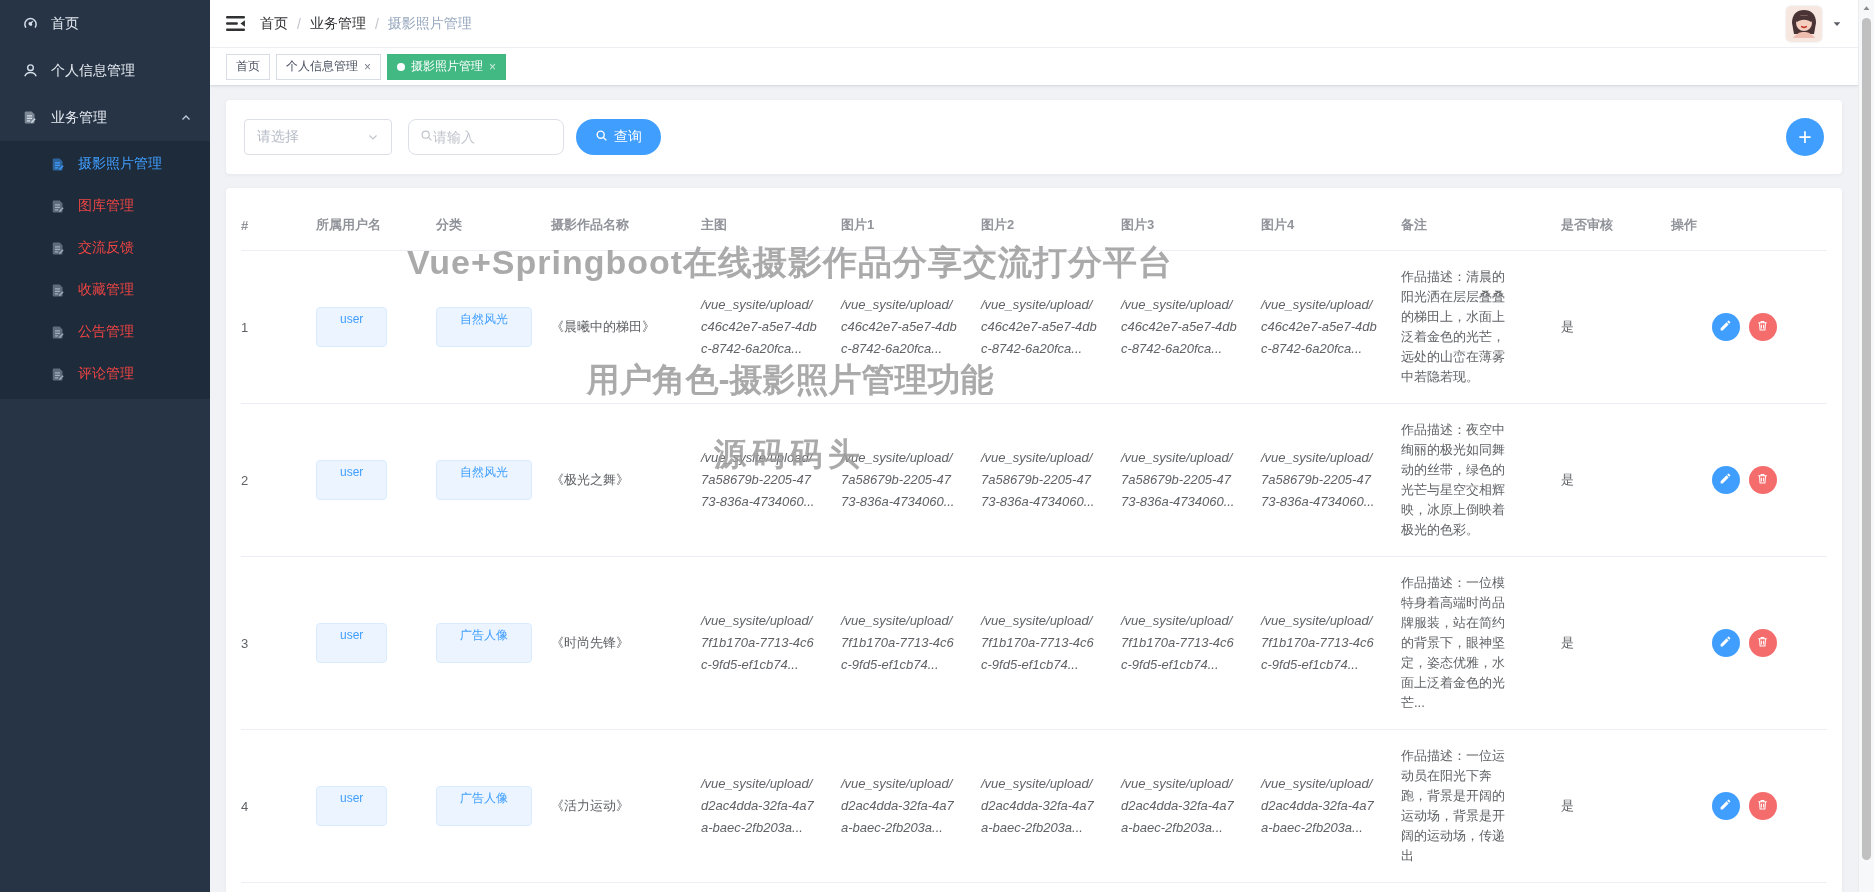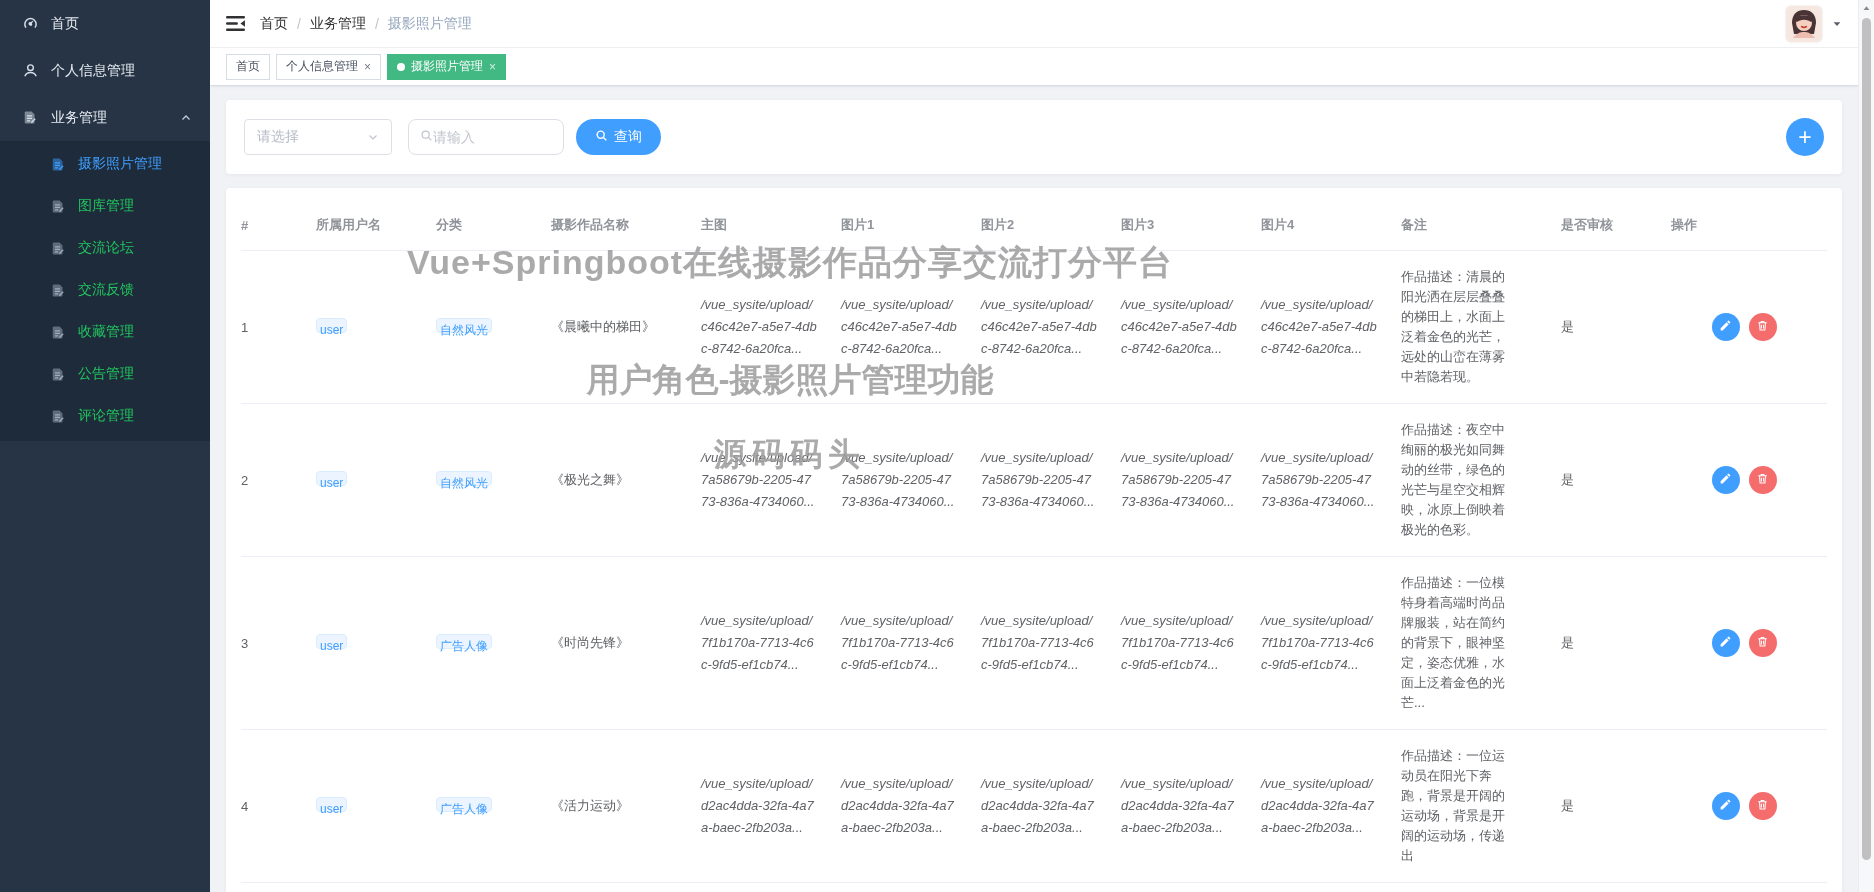--- a/index.html
+++ b/index.html
@@ -7,21 +7,21 @@
   body { position:relative; background:#f0f2f5; font-family:"Liberation Sans","DejaVu Sans",sans-serif; }
 
   
   .sidebar { position:absolute; left:0; top:0; width:210px; height:892px; background:#263445; z-index:5; }
   .menu-item { height:47px; display:flex; align-items:center; padding-left:22px; gap:12px;
                color:#e6ebf2; font-size:14px; cursor:pointer; }
   .menu-item .mi-icon { width:17px; height:17px; color:#d4dde8; display:flex; align-items:center; }
   .menu-item .arrow { margin-left:auto; margin-right:18px; color:#bfcbd9; display:flex; }
   .submenu { background:#1d2b3a; padding:2px 0 4px; }
   .submenu-item { height:42px; display:flex; align-items:center; padding-left:50px; gap:12px;
-                  color:#22c55e; font-size:14px; cursor:pointer; }
+                  color:#ef4444; font-size:14px; cursor:pointer; }
   .submenu-item .mi-icon { width:16px; height:16px; color:#9fadbd; display:flex; align-items:center; }
   .submenu-item.active { color:#409eff; }
   .submenu-item.active .mi-icon { color:#409eff; }
 
   
   .main { position:absolute; left:210px; top:0; right:16px; bottom:0; }
   .topbar { height:48px; background:#fff; display:flex; align-items:center; padding:0 16px;
             border-bottom:1px solid #eef0f3; }
   .hamburger { display:flex; margin-right:15px; cursor:pointer; }
   .breadcrumb { display:flex; align-items:center; gap:9px; font-size:14px; }
@@ -60,21 +60,21 @@
              color:#fff; font-size:23px; font-weight:300; line-height:1; display:flex; align-items:center;
              justify-content:center; cursor:pointer; }
 
   .table-card { padding:12px 15px; height:760px; }
   table { width:100%; border-collapse:collapse; table-layout:fixed; }
   th { text-align:left; font-size:13px; color:#909399; font-weight:700; padding:16px 10px 16px 0;
        border-bottom:1px solid #ebeef5; white-space:nowrap; }
   td { font-size:13px; color:#606266; padding:16px 10px 16px 0; border-bottom:1px solid #ebeef5;
        vertical-align:middle; }
   .tag { display:inline-block; background:#ecf5ff; border:1px solid #d9ecff; color:#409eff;
-         font-size:12px; height:15px; line-height:22px; padding:0 3px; border-radius:4px; white-space:nowrap; }
+         font-size:12px; height:40px; line-height:22px; padding:0 23px; border-radius:4px; white-space:nowrap; }
   .path-line { line-height:22px; word-break:break-all;font-style:italic; }
   .remark { width:112px; line-height:20px; }
   .actions-cell { text-align:center; white-space:nowrap; }
   .action-btn { width:28px; height:28px; border-radius:50%; border:none; color:#fff; cursor:pointer;
                 display:inline-flex; align-items:center; justify-content:center; vertical-align:middle; }
   .action-btn.edit { background:#409eff; margin-right:9px; }
   .action-btn.del  { background:#f56c6c; }
 
   
   .watermark { position:absolute; left:230px; top:240px; width:1120px; text-align:center;
@@ -143,30 +143,20 @@
         </div>
         <div class="submenu-item">
           <span class="mi-icon">
             <svg viewBox="0 0 24 24" width="15" height="15" fill="currentColor">
               <path d="M6 2.5h9.5L20 7v13a1.6 1.6 0 0 1-1.6 1.6H6A1.6 1.6 0 0 1 4.4 20V4.1A1.6 1.6 0 0 1 6 2.5z" opacity=".5"></path>
               <path d="M8 8.4h8v1.9H8zm0 4h8v1.9H8zm0 4h5v1.9H8z"></path>
               <path d="M14.8 18.6l5.4-5.4 1.6 1.6-5.4 5.4-2.1.5z"></path>
             </svg>
           </span>
           <span>图库管理</span>
-        </div>
-        <div class="submenu-item">
-          <span class="mi-icon">
-            <svg viewBox="0 0 24 24" width="15" height="15" fill="currentColor">
-              <path d="M6 2.5h9.5L20 7v13a1.6 1.6 0 0 1-1.6 1.6H6A1.6 1.6 0 0 1 4.4 20V4.1A1.6 1.6 0 0 1 6 2.5z" opacity=".5"></path>
-              <path d="M8 8.4h8v1.9H8zm0 4h8v1.9H8zm0 4h5v1.9H8z"></path>
-              <path d="M14.8 18.6l5.4-5.4 1.6 1.6-5.4 5.4-2.1.5z"></path>
-            </svg>
-          </span>
-          <span>交流论坛</span>
         </div>
         <div class="submenu-item">
           <span class="mi-icon">
             <svg viewBox="0 0 24 24" width="15" height="15" fill="currentColor">
               <path d="M6 2.5h9.5L20 7v13a1.6 1.6 0 0 1-1.6 1.6H6A1.6 1.6 0 0 1 4.4 20V4.1A1.6 1.6 0 0 1 6 2.5z" opacity=".5"></path>
               <path d="M8 8.4h8v1.9H8zm0 4h8v1.9H8zm0 4h5v1.9H8z"></path>
               <path d="M14.8 18.6l5.4-5.4 1.6 1.6-5.4 5.4-2.1.5z"></path>
             </svg>
           </span>
           <span>交流反馈</span>

